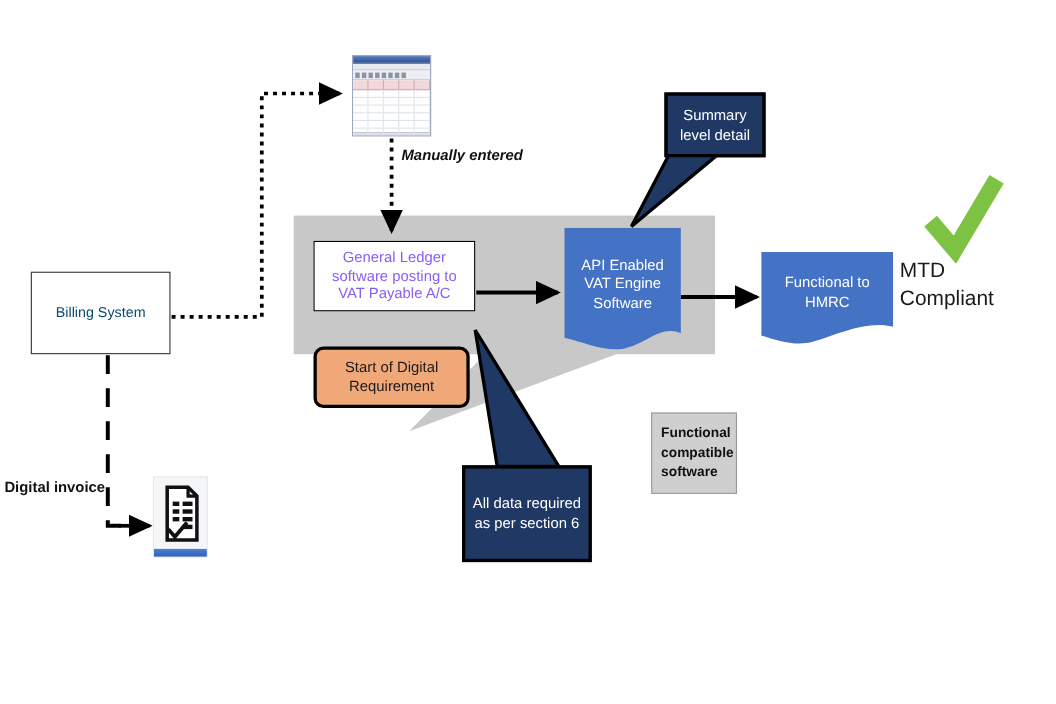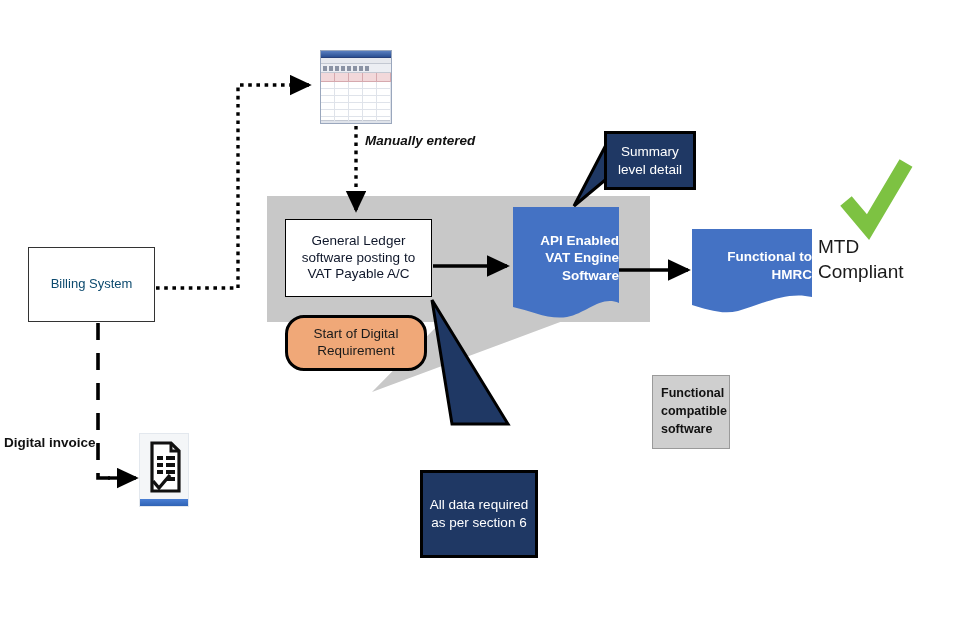--- a/index.html
+++ b/index.html
@@ -39,83 +39,81 @@
   }
   #gray-tail-svg {
     left: 267px; top: 196px;
     width: 420px; height: 200px;
     pointer-events: none;
   }
 
   
   #general-ledger-box {
     left: 285px; top: 219px;
-    width: 147px; height: 78px;
+    width: 147px; height: 64px;
     background: #ffffff;
     border: 1.4px solid #000000;
     font-size: 13.5px;
-    color: #0f172a;
+    color: #8b5cf6;
   }
 
   
   #start-digital-box {
     left: 285px; top: 315px;
     width: 142px; height: 56px;
     background: #f0a878;
     border: 3px solid #000000;
-    border-radius: 19px;
+    border-radius: 9px;
     font-size: 13.5px;
     color: #1a1a1a;
   }
 
   
   .doc-shape-wrap { pointer-events: none; }
   .doc-label {
     position: absolute;
     display: flex;
     flex-direction: column;
-    align-items: flex-end;
+    align-items: center;
     justify-content: center;
     text-align: center;
     color: #ffffff;
     font-size: 13.5px;
     line-height: 1.3;
-    font-weight: bold;
   }
   #api-engine-wrap { left: 513px; top: 207px; width: 106px; height: 112px; }
   #api-engine-label { left: 513px; top: 210px; width: 106px; height: 96px; }
 
   #submission-wrap { left: 692px; top: 229px; width: 120px; height: 86px; }
   #submission-label { left: 692px; top: 231px; width: 120px; height: 70px; }
 
   
   .callout-navy {
     background: #1f3864;
     border: 3px solid #000000;
     color: #ffffff;
     font-size: 13.5px;
     line-height: 1.3;
-    margin-top: 47px;
   }
   #summary-callout { left: 604px; top: 84px; width: 92px; height: 59px; }
   #all-data-callout { left: 420px; top: 423px; width: 118px; height: 88px; }
 
   
   #billing-system-box {
     left: 28px; top: 247px;
     width: 127px; height: 75px;
     background: #ffffff;
     border: 1.4px solid #333333;
     font-size: 13px;
     color: #0c4a6e;
   }
 
   
   #functional-label {
-    left: 652px; top: 375px;
+    left: 592px; top: 375px;
     width: 78px; height: 74px;
     background: #cfcfcf;
     border: 1px solid #9a9a9a;
     box-sizing: border-box;
     padding: 8px 0 0 8px;
     font-size: 12.5px;
     font-weight: bold;
     color: #111111;
     line-height: 1.45;
     text-align: left;

